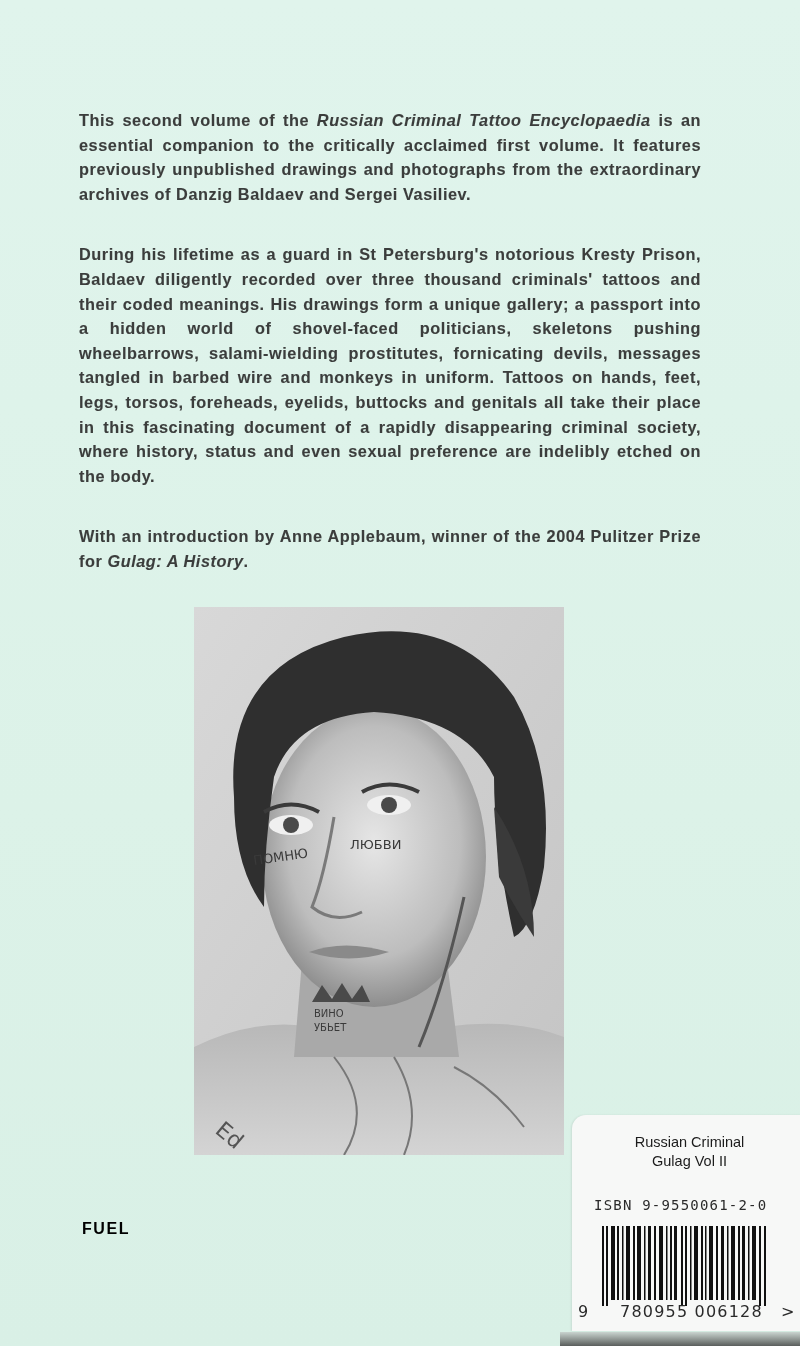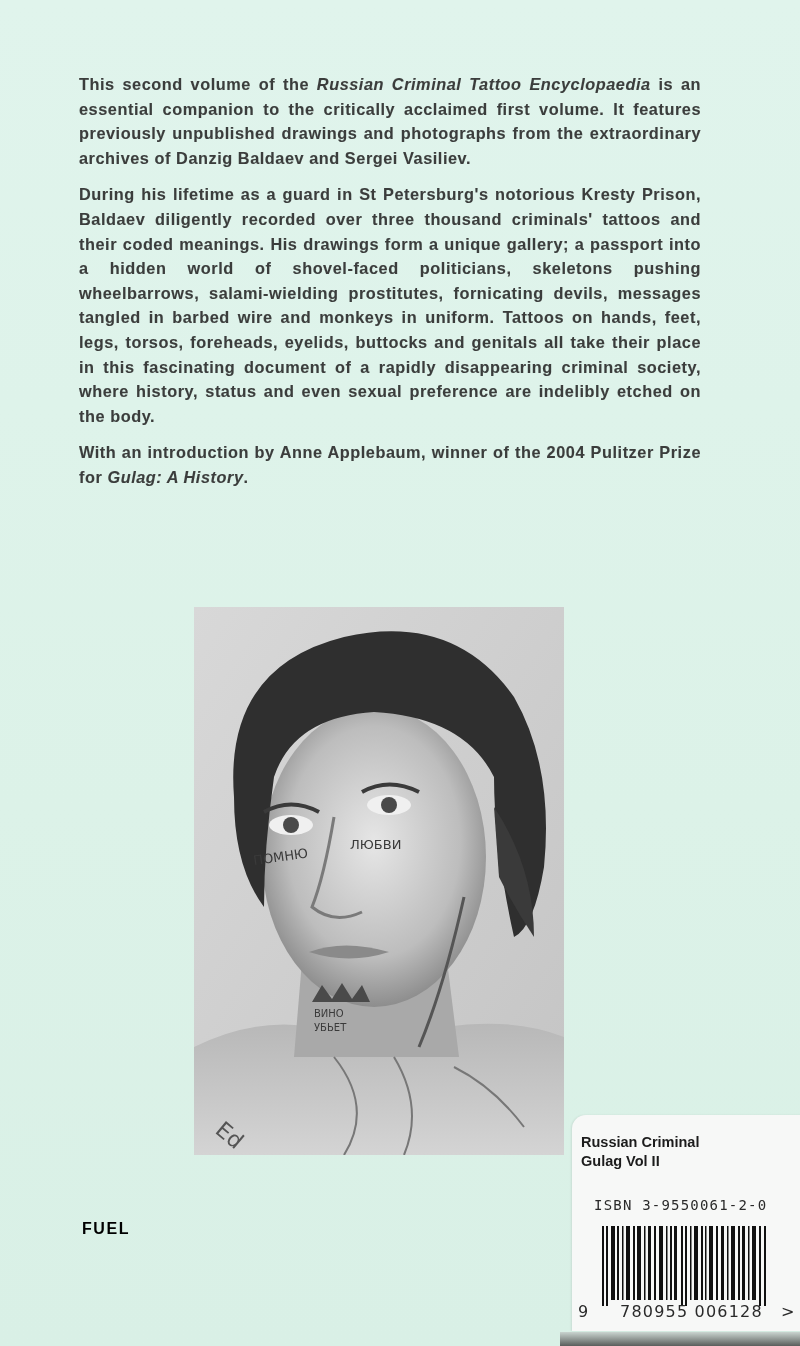--- a/index.html
+++ b/index.html
@@ -10,38 +10,38 @@
     color:#3a3c3b;
   }
   .cover { position:absolute; inset:0; background:linear-gradient(180deg,#e0f4ec 0%,#dcf2e8 60%,#d9f0e6 100%); }
   .blurb {
     position:absolute; left:79px; top:72px; width:622px;
     font-size:16.3px; line-height:24.6px; letter-spacing:0.55px;
     color:#3b3d3c; font-weight:bold; -webkit-text-stroke:0.1px #3b3d3c;
   }
   .blurb p { margin:0 0 12px 0; }
   .blurb em { font-style:italic; }
-  .blurb .just { text-align:justify; text-align-last:auto; }
+  .blurb .just { text-align:justify; text-align-last:auto;margin-top:36px; }
   .photo {
     position:absolute; left:194px; top:607px; width:370px; height:548px;
     background:#cfcfcf; overflow:hidden;
   }
   .photo svg { display:block; }
   .publisher {
     position:absolute; left:82px; top:1220px;
     font-size:16px; font-weight:bold; letter-spacing:1.6px; color:#000000;
   }
   .sticker {
     position:absolute; left:572px; top:1115px; width:232px; height:216px;
     background:#f7f8f7; border-top-left-radius:14px;
     box-shadow:-1px 0 2px rgba(0,0,0,0.08);
   }
   .sticker-title {
-    position:absolute; left:0; right:6px; top:18px; text-align:left;
-    font-size:14.5px; font-weight:bold; line-height:19px; color:#1c1c1c;margin-left:9px;
+    position:absolute; left:0; right:6px; top:18px; text-align:center;
+    font-size:14.5px; font-weight:normal; line-height:19px; color:#1c1c1c;margin-left:9px;
   }
   .isbn {
     position:absolute; left:22px; top:82px;
     font-family:"DejaVu Sans Mono", "Liberation Mono", monospace;
     font-size:14px; letter-spacing:1.2px; color:#2a2a2a;
   }
   .barcode { position:absolute; left:30px; top:111px; width:166px; height:80px; }
   .ean {
     position:absolute; left:6px; top:187px; width:220px;
     font-family:"DejaVu Sans", sans-serif; font-size:16px; color:#2a2a2a; letter-spacing:0.6px;
@@ -114,21 +114,21 @@
   </svg>
 </div>
 
 <div class="publisher">FUEL</div>
 
 <div class="sticker">
   <div class="sticker-title">
     <div>Russian Criminal</div>
     <div>Gulag Vol II</div>
   </div>
-  <div class="isbn">ISBN 3-9550061-2-0</div>
+  <div class="isbn">ISBN 9-9550061-2-0</div>
   <svg class="barcode" viewBox="0 0 166 80" preserveAspectRatio="none">
     <g fill="#111">
       <rect x="0" y="0" width="2" height="80"></rect>
         <rect x="4" y="0" width="2" height="80"></rect>
       <rect x="9" y="0" width="4" height="74"></rect>
         <rect x="15" y="0" width="2" height="74"></rect>
       <rect x="20" y="0" width="1.5" height="74"></rect>
         <rect x="24" y="0" width="4" height="74"></rect>
       <rect x="31" y="0" width="2" height="74"></rect>
         <rect x="35" y="0" width="4" height="74"></rect>

